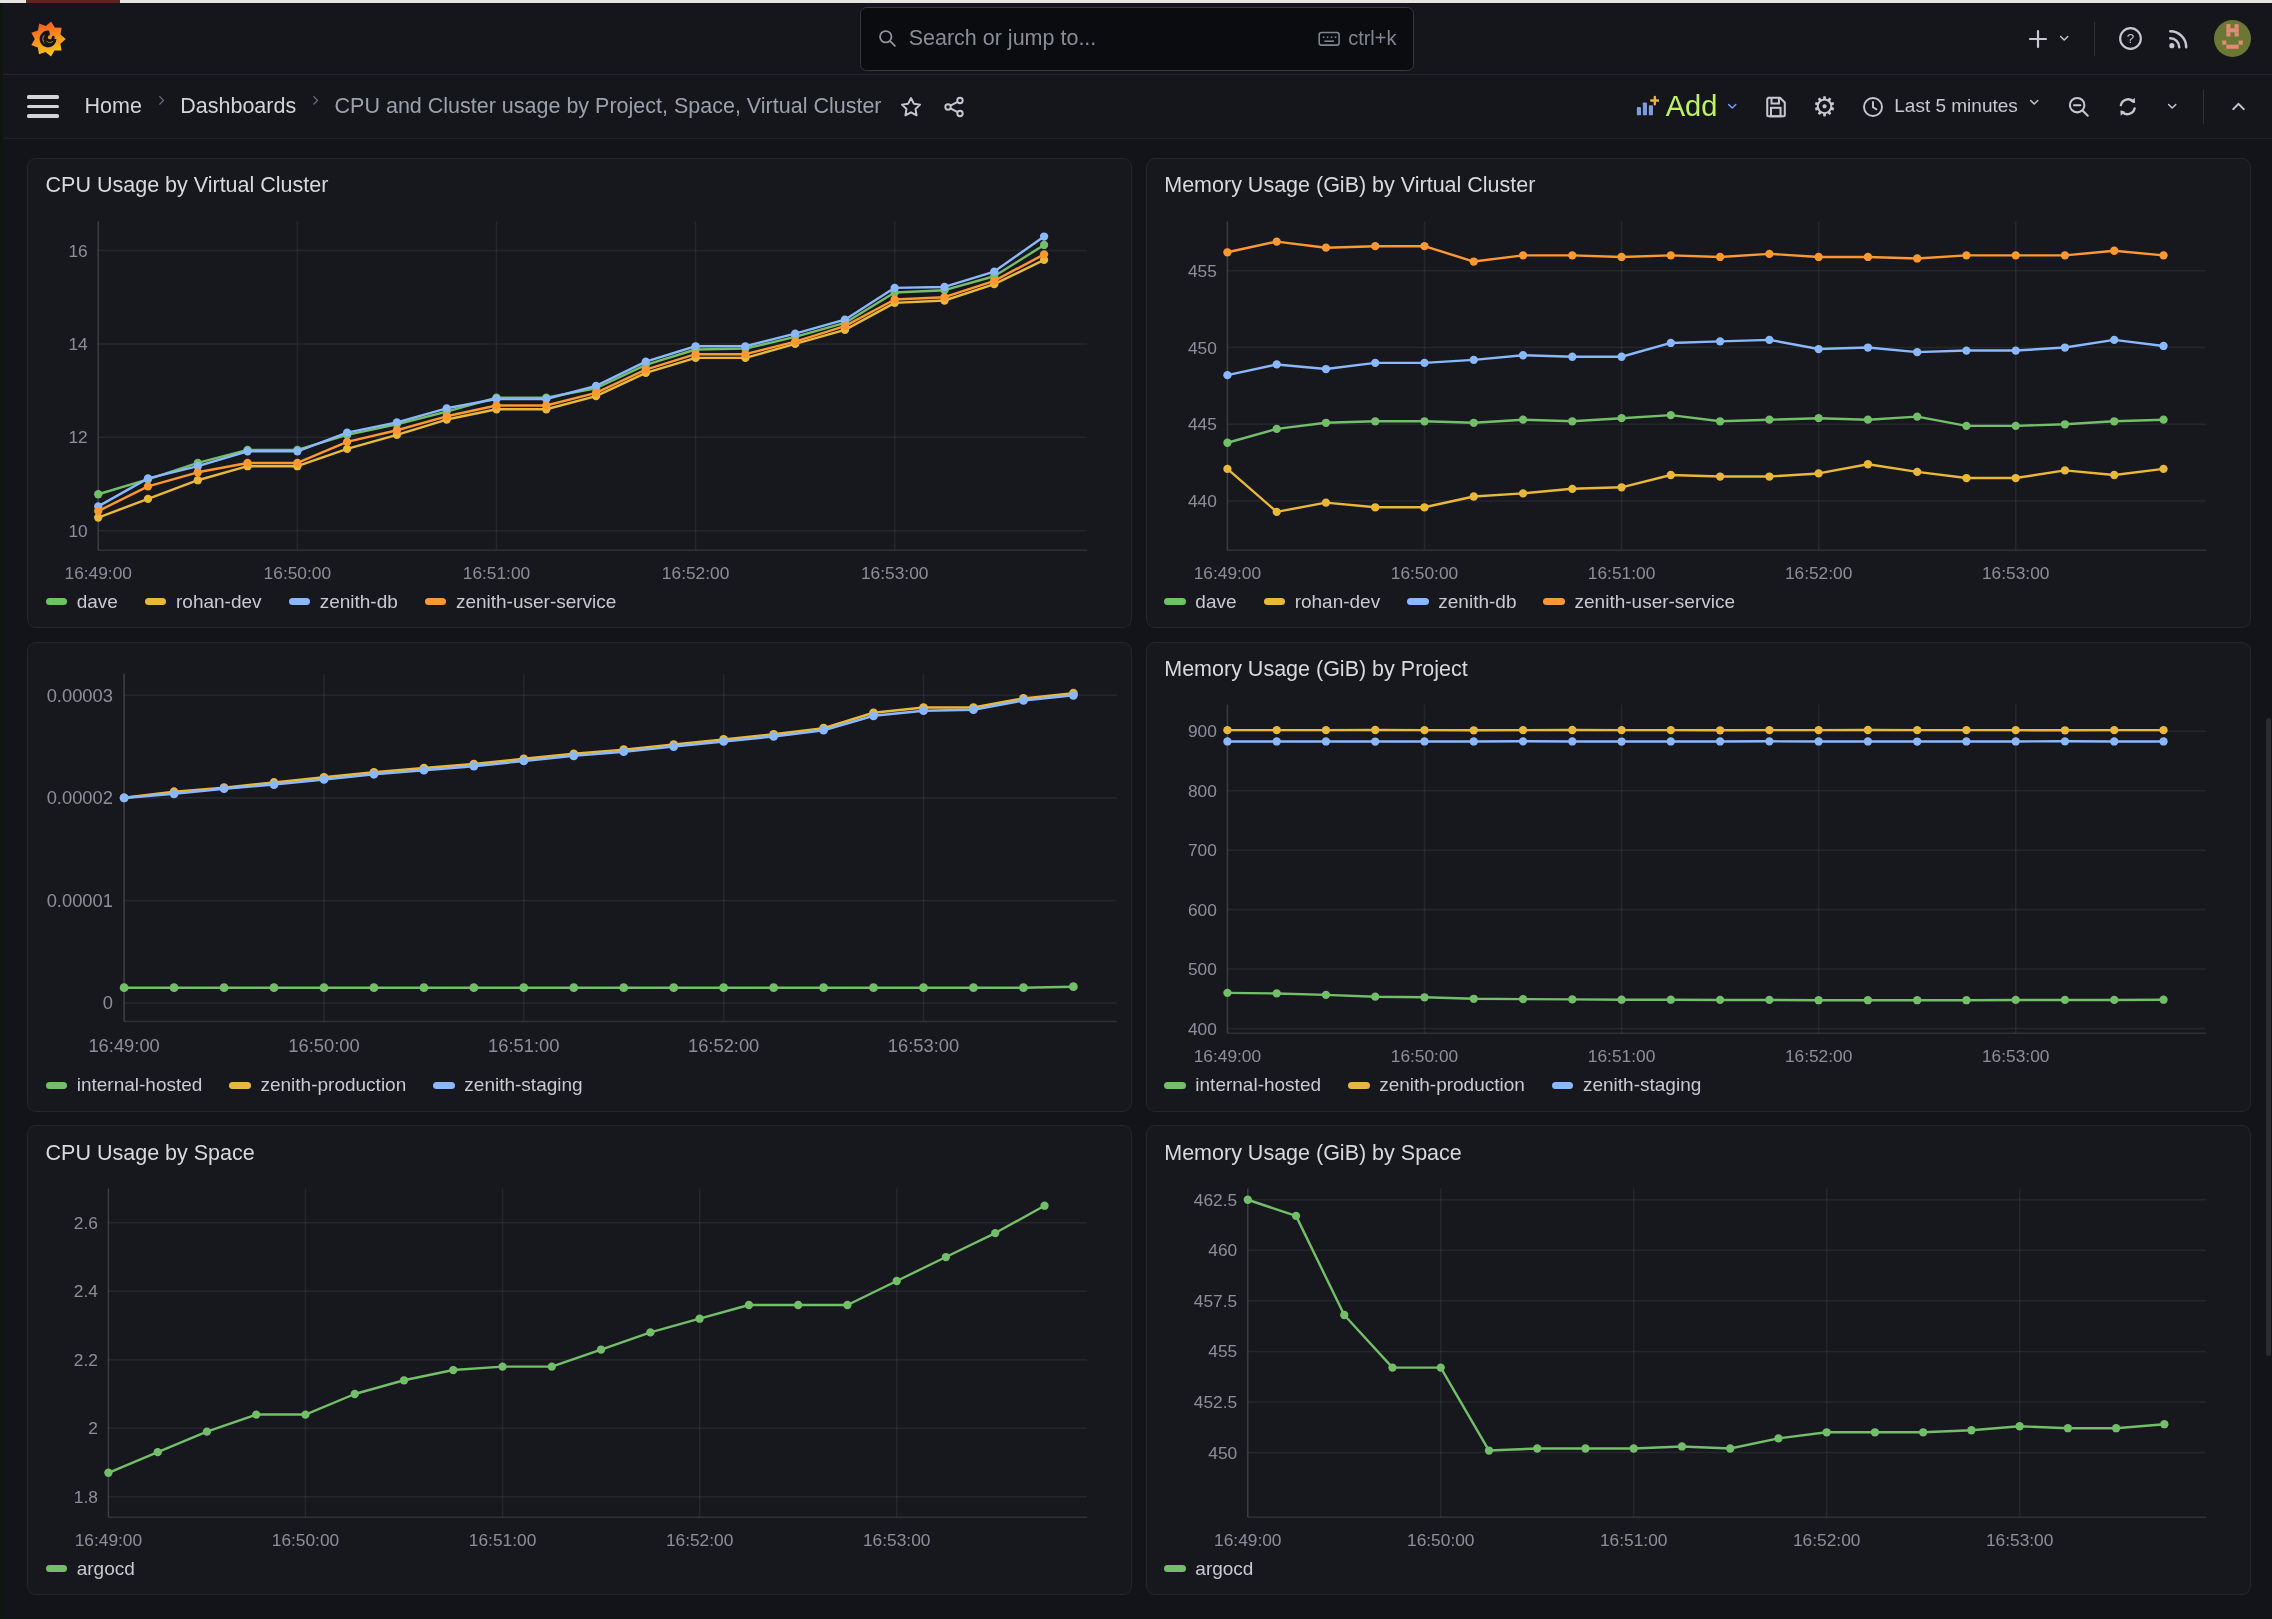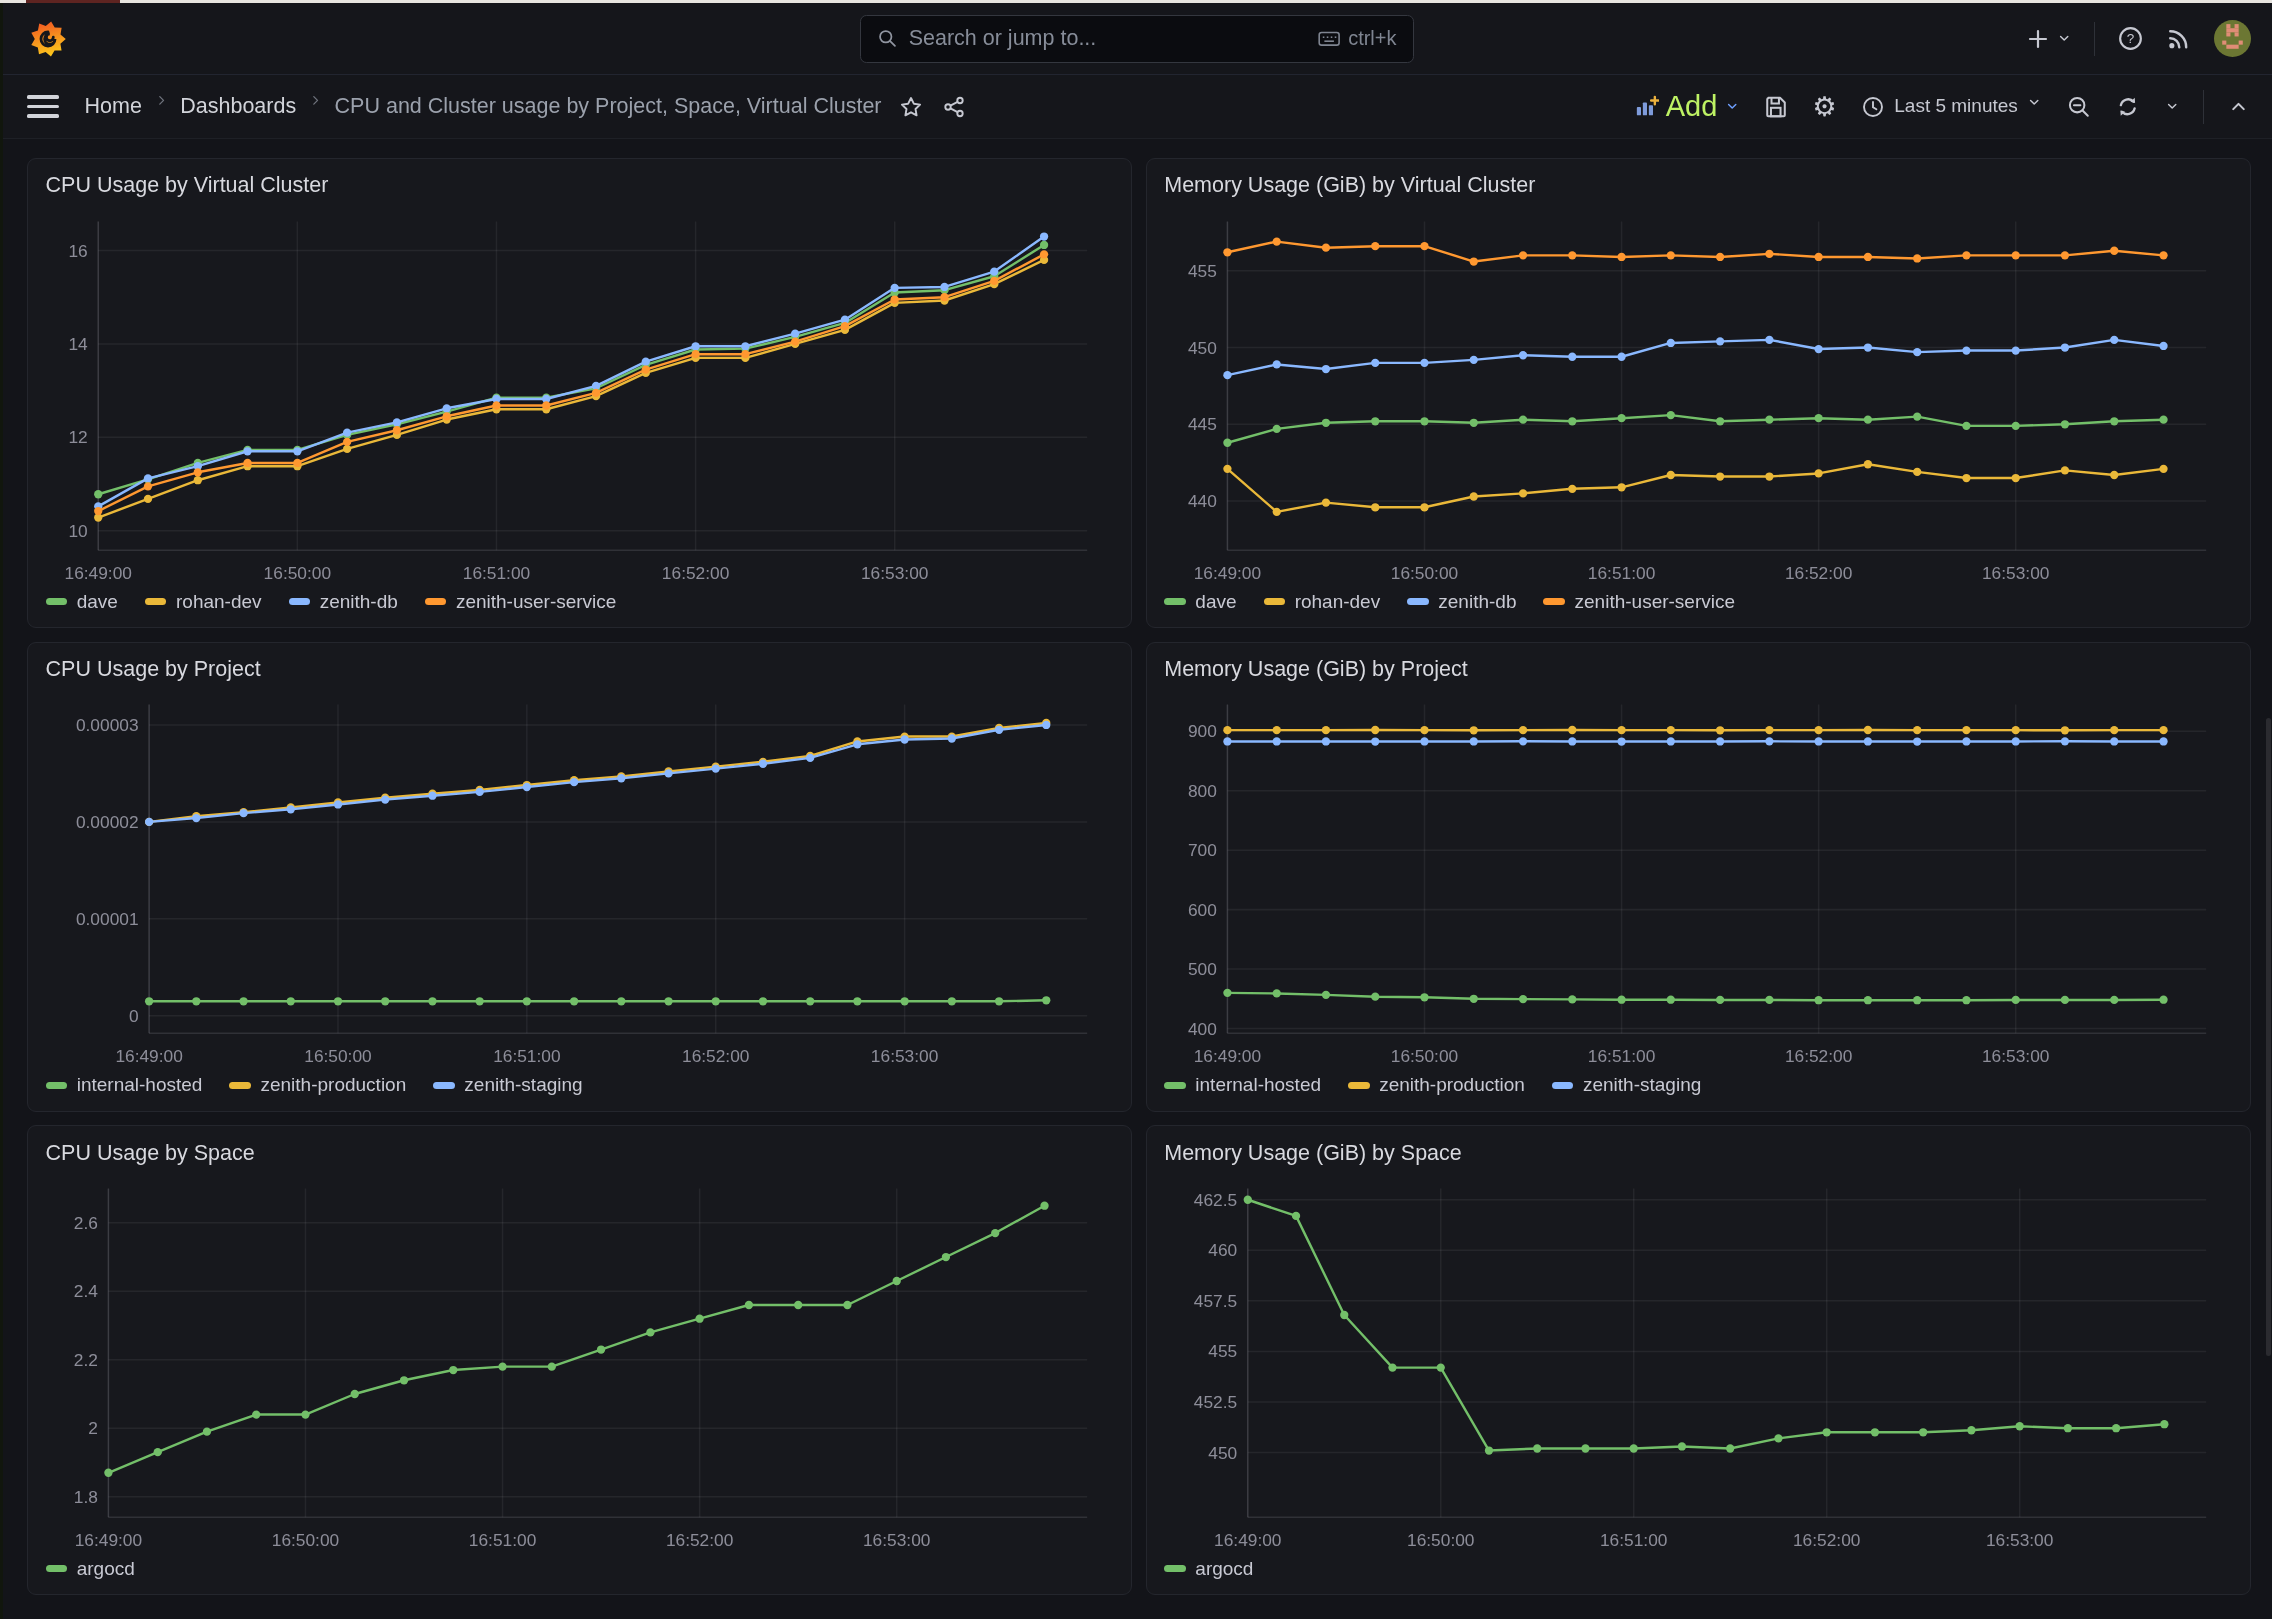--- a/index.html
+++ b/index.html
@@ -4,21 +4,21 @@
 <style>
   html,body{margin:0;padding:0;background:#131419;}
   body{width:2273px;height:1620px;overflow:hidden;font-family:"Liberation Sans","DejaVu Sans",sans-serif;color:#CCCCDC;position:relative;}
   
   .top-strip{position:absolute;top:0;left:0;right:0;height:3.2px;background:#E8E5E0;z-index:50;}
   .top-strip .maroon{position:absolute;left:25.5px;top:0;width:94px;height:3.2px;background:#5E2421;}
   .left-strip{position:absolute;left:0;top:3.2px;bottom:0;width:3.2px;background:#11160D;z-index:50;}
   
   .topbar{position:absolute;top:3.2px;left:0;right:0;height:72px;background:#15161B;border-bottom:0.8px solid #222530;display:flex;align-items:center;padding:0 22.3px;box-sizing:border-box;}
   .logo{width:38px;height:38px;margin-left:6.4px;}
-  .search-wrap{position:absolute;left:50%;transform:translateX(-50%);width:554px;height:48px;background:#0B0C10;border:0.8px solid #34373F;border-radius:6.4px;display:flex;align-items:center;padding:0 16px;box-sizing:border-box;cursor:text;}
+  .search-wrap{position:absolute;left:50%;transform:translateX(-50%);width:554px;height:64px;background:#0B0C10;border:0.8px solid #34373F;border-radius:6.4px;display:flex;align-items:center;padding:0 16px;box-sizing:border-box;cursor:text;}
   .search-wrap .ph{color:#878D99;font-size:21.5px;margin-left:11.2px;flex:1;}
   .search-wrap .kbd{display:flex;align-items:center;gap:8px;color:#7F8591;font-size:20px;}
   .top-right{margin-left:auto;display:flex;align-items:center;gap:22.3px;}
   .icon-btn{display:flex;align-items:center;justify-content:center;color:#C6C8D1;cursor:pointer;background:none;border:none;padding:0;}
   .vdiv{width:0.8px;height:34px;background:#2E3138;}
   .avatar{width:37px;height:37px;border-radius:50%;overflow:hidden;cursor:pointer;}
   
   .toolbar{position:absolute;top:75px;left:0;right:0;height:64px;background:#15161B;border-bottom:0.8px solid #1E2026;display:flex;align-items:center;padding:0 24px 0 27px;box-sizing:border-box;}
   .burger{display:flex;flex-direction:column;gap:6.4px;cursor:pointer;margin-right:25.5px;}
   .burger i{display:block;width:32px;height:3.2px;border-radius:1.6px;background:#D2D4DA;}
@@ -484,21 +484,20 @@
           <span class="lg-label">zenith-db</span>
         </span>
         <span class="lg-item">
           <span class="lg-pill" style="background: rgb(255, 152, 48);"></span>
           <span class="lg-label">zenith-user-service</span>
         </span>
       </div>
   </section>
 
   <section class="panel">
-    <h2 class="panel-title">CPU Usage by Project</h2>
     <div class="chart">
         <svg viewBox="0 0 1383 514">
           <line x1="120.5" y1="438.8495575221239" x2="1365" y2="438.8495575221239" stroke="rgba(204,204,220,0.08)" stroke-width="2"></line>
           <text x="106.5" y="446.8495575221239" text-anchor="end" font-size="23" fill="rgba(204,204,220,0.65)" font-family="Liberation Sans, sans-serif">0</text>
           <line x1="120.5" y1="310.23598820059" x2="1365" y2="310.23598820059" stroke="rgba(204,204,220,0.08)" stroke-width="2"></line>
           <text x="106.5" y="318.23598820059" text-anchor="end" font-size="23" fill="rgba(204,204,220,0.65)" font-family="Liberation Sans, sans-serif">0.00001</text>
           <line x1="120.5" y1="181.62241887905606" x2="1365" y2="181.62241887905606" stroke="rgba(204,204,220,0.08)" stroke-width="2"></line>
           <text x="106.5" y="189.62241887905606" text-anchor="end" font-size="23" fill="rgba(204,204,220,0.65)" font-family="Liberation Sans, sans-serif">0.00002</text>
           <line x1="120.5" y1="53.00884955752217" x2="1365" y2="53.00884955752217" stroke="rgba(204,204,220,0.08)" stroke-width="2"></line>
           <text x="106.5" y="61.00884955752217" text-anchor="end" font-size="23" fill="rgba(204,204,220,0.65)" font-family="Liberation Sans, sans-serif">0.00003</text>

